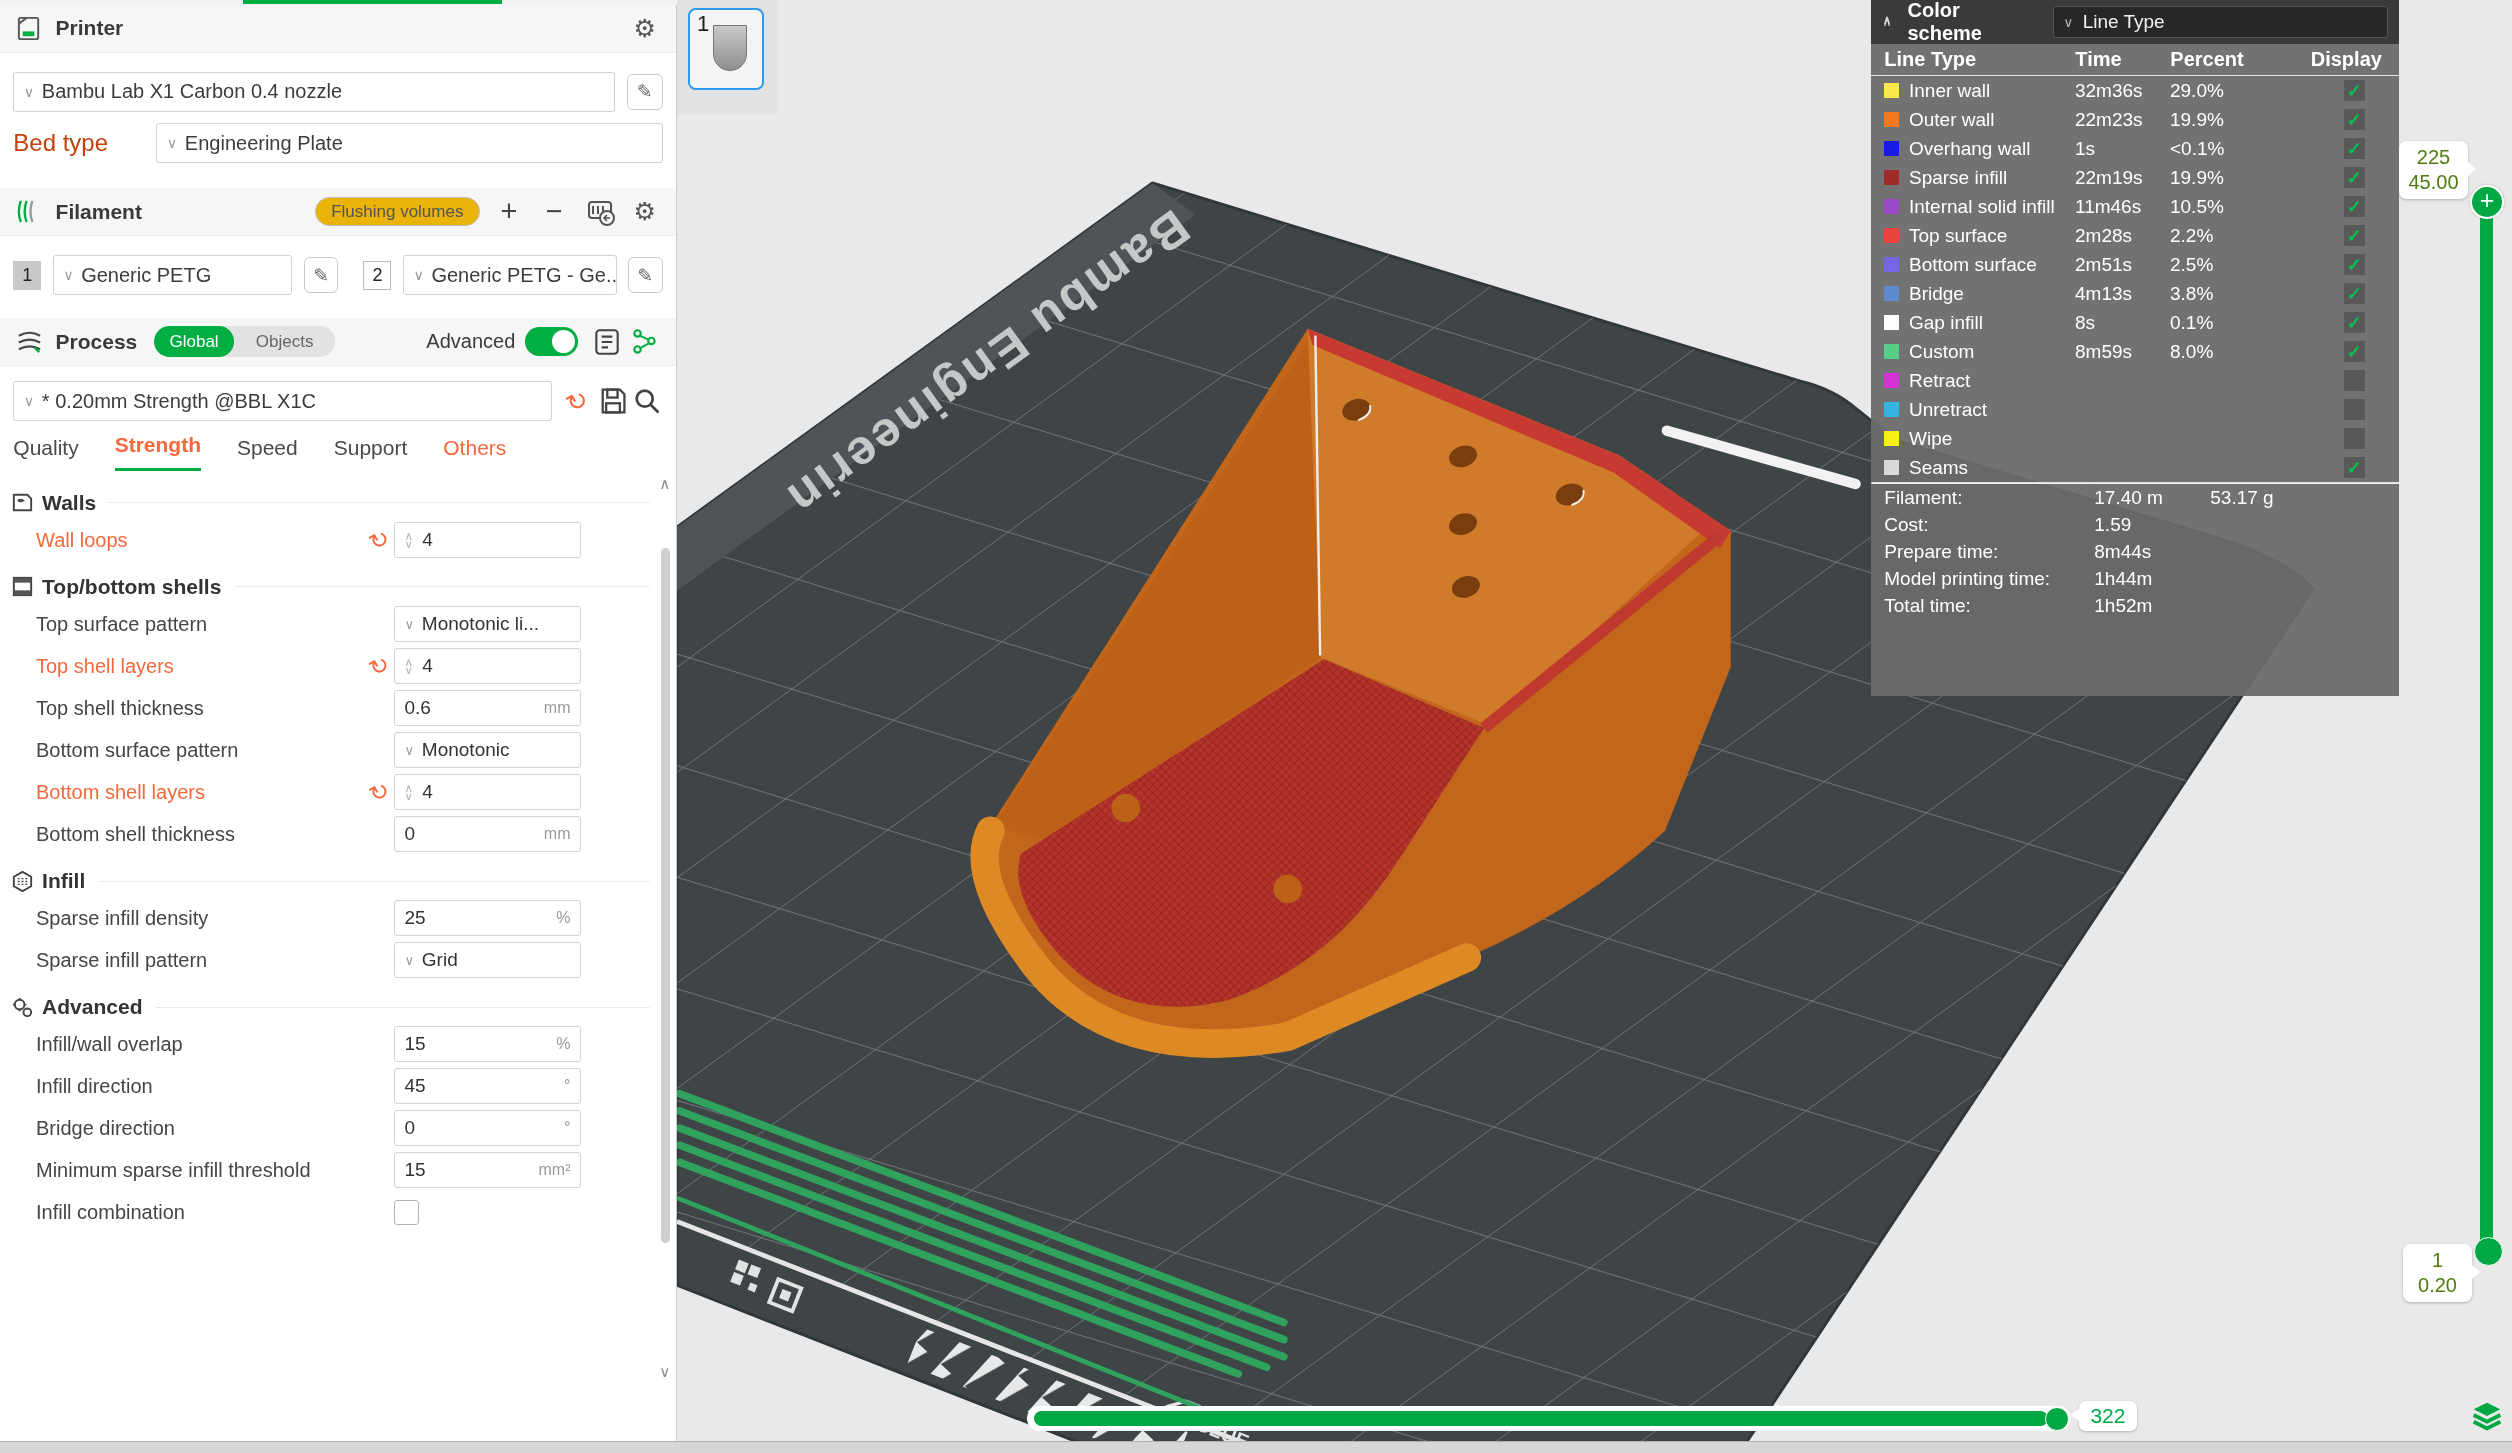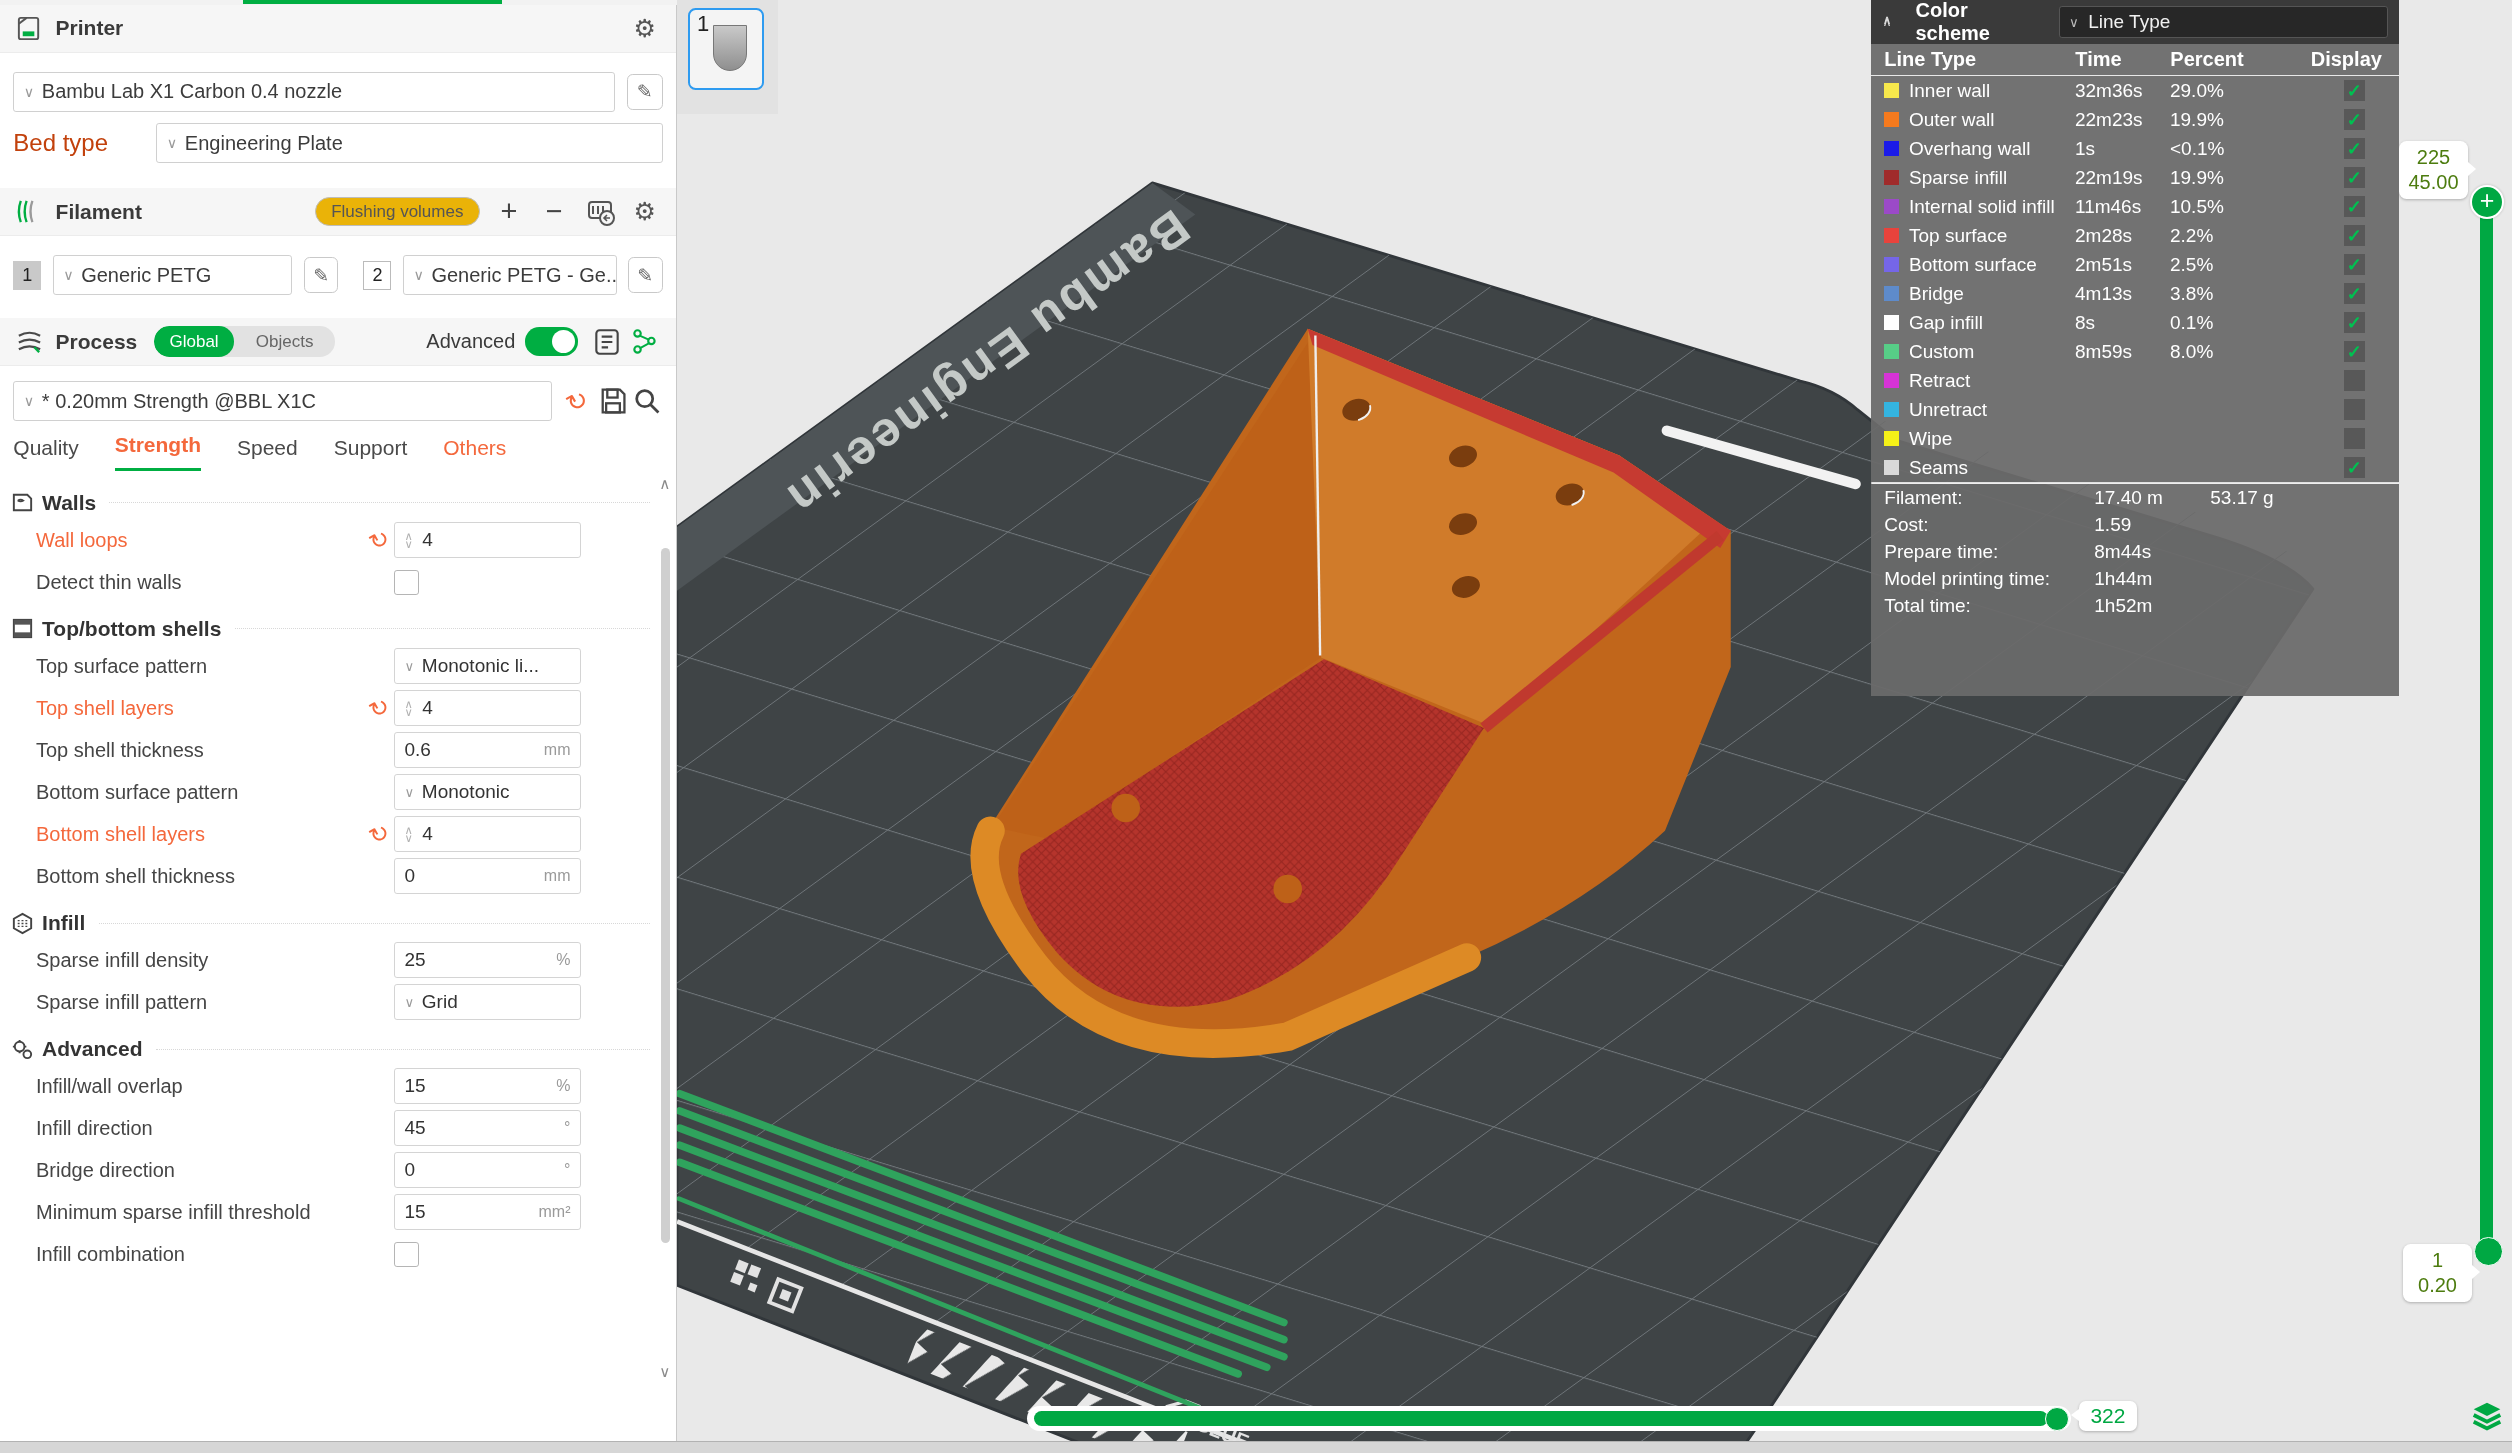--- a/index.html
+++ b/index.html
@@ -55,21 +55,21 @@
   .plate-svg { position:absolute; left:0; top:0; }
 
   .thumb { position:absolute; left:11.4px; top:7.6px; width:76px; height:82px; background:#f4f4f4; border:2.9px solid #2E9BF0; border-radius:7.6px; z-index:10;}
   .thumb-num { position:absolute; left:6.7px; top:1.9px; font-size:22px; color:#222; }
   .thumb-model { position:absolute; left:23px; top:15.2px; width:34px; height:46px; background:linear-gradient(#c9c9c9,#8f8f8f); border:1px solid #777; border-radius:0 0 17px 17px; }
   .thumb-wrap { position:absolute; left:0; top:0; width:101px; height:114px; background:#e2e2e2; z-index:9;}
 
   
   .legend { position:absolute; left:1194px; top:0; width:528px; height:696px; background:rgba(106,106,106,0.94); color:#fff; z-index:15; }
   .lg-head { height:44px; background:#3a3a3a; display:flex; align-items:center; padding:0 11.4px; }
-  .lg-title { font-size:20px; font-weight:bold; margin-left:24px; }
+  .lg-title { font-size:20px; font-weight:bold; margin-left:16px; }
   .lg-dd { margin-left:13.3px; width:335px; height:32px; background:#272727; border:1px solid #555; border-radius:2.9px; display:flex; align-items:center; padding:0 9.5px; font-size:19px; color:#f0f0f0;}
   .lg-dd .chev { color:#bbb; font-size:13.3px; margin-right:9.5px; }
   .chev2 { color:#ddd; font-size:12.4px; line-height:7.6px; display:flex; flex-direction:column; align-items:center;}
   .lt-hrow { display:flex; align-items:center; height:32px; padding:0 13.3px; font-weight:bold; font-size:20px; border-bottom:1.9px solid #e8e8e8;}
   .lt-hrow .c1 { width:191px; } .lt-hrow .c2 { width:95px; } .lt-hrow .c3 { width:112px; } .lt-hrow .c4 { margin-left:auto; margin-right:3.8px;}
   .lt-row { display:flex; align-items:center; height:29px; padding:0 13.3px; font-size:19px; }
   .lt-sw { width:15.2px; height:15.2px; margin-right:9.5px; flex:none; }
   .lt-label { width:166px; white-space:nowrap; }
   .lt-time { width:95px; }
   .lt-pct { width:112px; }
@@ -231,25 +231,20 @@
         <span class="s-label mod">Wall loops</span>
         <span class="revert">↻</span>
         <div class="ctl">
           <span class="updown">
               <span>∧</span>
               <span>∨</span>
             </span>
           <span>4</span>
         </div>
       </div>
-      <div class="s-row">
-        <span class="s-label">Detect thin walls</span>
-        <span class="revert blank">↻</span>
-        <span class="cb"></span>
-      </div>
 
       <div class="grp-head">
         <svg width="25" height="25" viewBox="0 0 26 26">
             <rect x="4" y="4" width="18" height="18" fill="none" stroke="#444" stroke-width="2"></rect>
             <rect x="4" y="4" width="18" height="5" fill="#555"></rect>
             <rect x="4" y="17" width="18" height="5" fill="#555"></rect>
           </svg>
         <span class="grp-title">Top/bottom shells</span>
         <span class="grp-line"></span>
       </div>

